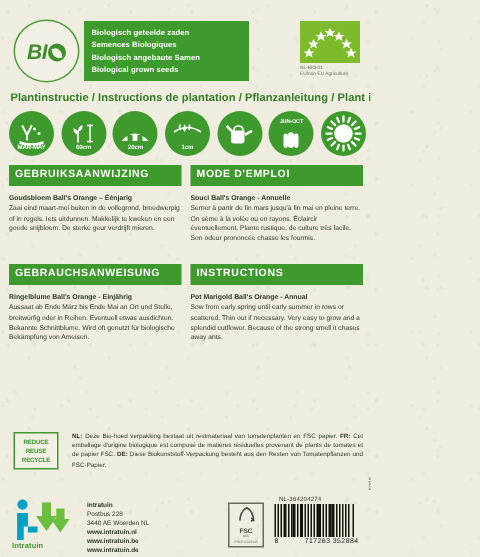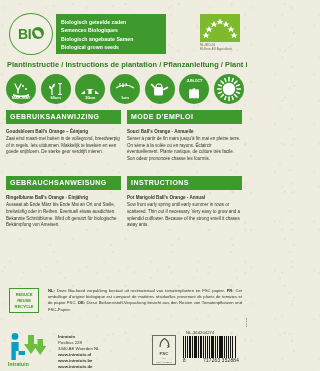--- a/index.html
+++ b/index.html
@@ -31,21 +31,21 @@
   }
   .bio-badge {
     position: absolute; left: 9px; top: 1px;
     width: 44px; height: 42px; border-radius: 50%;
     background: #f2efe4; border: 1.6px solid #4a9b32;
     display: flex; align-items: center; justify-content: center;
   }
   .bio-badge .bio-text {
     font-weight: bold; font-size: 14px; color: #3d8f2a;
     letter-spacing: -.3px; line-height: 1;
-    display: flex; align-items: flex-start;
+    display: flex; align-items: flex-end; font-style: italic;
   }
   .bio-leaf-circle {
     width: 12px; height: 12px; border-radius: 50%;
     background: #3d8f2a; margin-left: .5px;
     position: relative; display: inline-block;
   }
   .bio-leaf-circle::after {
     content: ""; position: absolute; left: 3px; top: 2.5px;
     width: 6px; height: 7px; background: #f2efe4;
     border-radius: 0 70% 0 70%;

